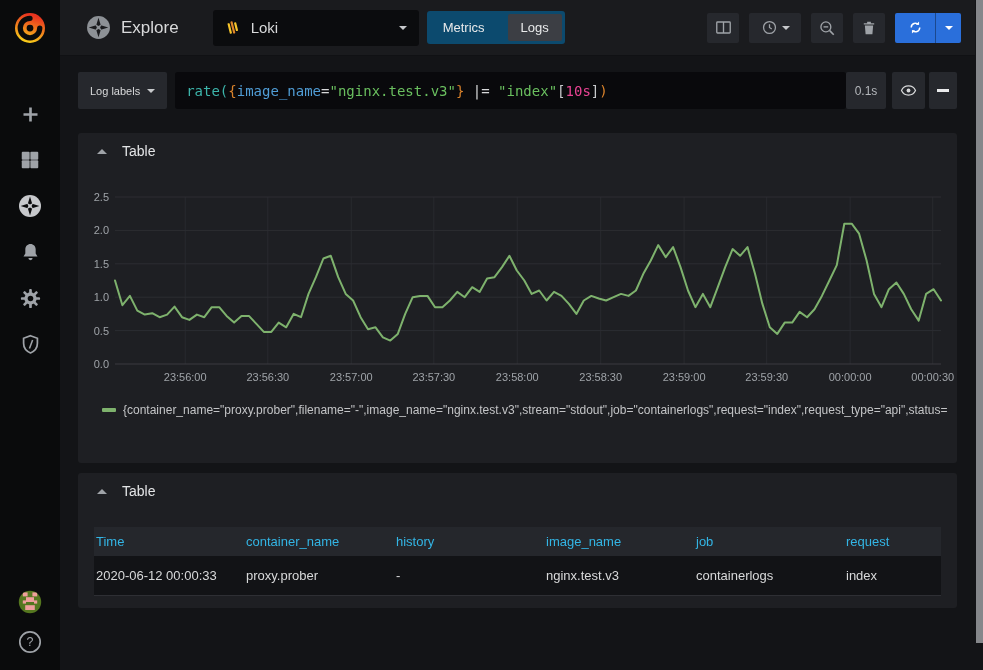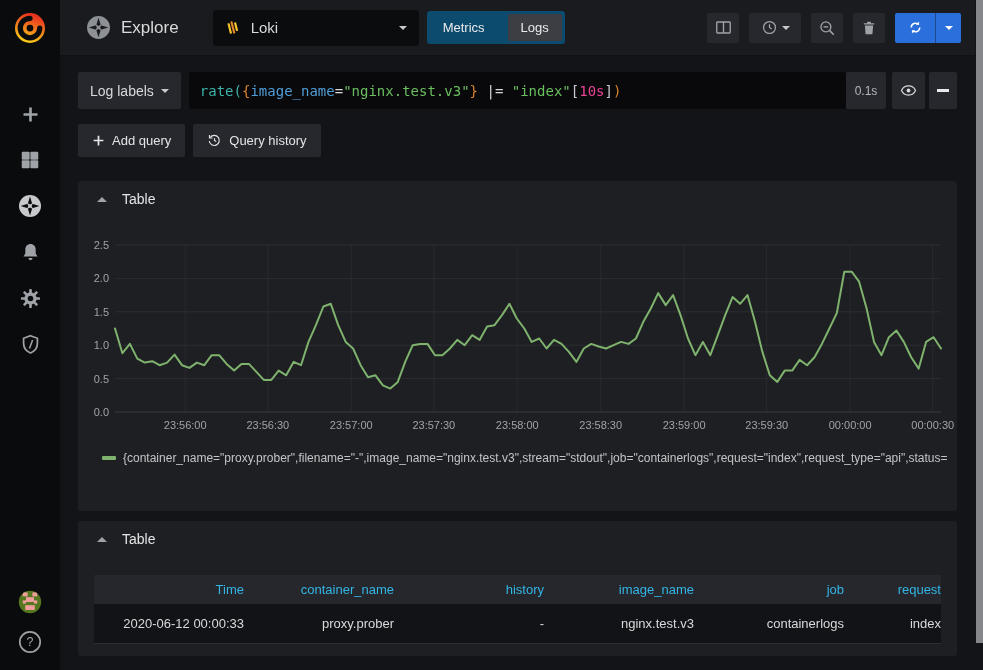--- a/index.html
+++ b/index.html
@@ -39,21 +39,21 @@
   .run-group { display:flex; margin-left:10px; border-radius:2px; overflow:hidden; }
   .run-main { width:40px; height:30px; background:#2a6fdb; border:none; display:flex; align-items:center; justify-content:center; cursor:pointer; }
   .run-caret { width:26px; height:30px; background:#2a6fdb; border:none; border-left:1px solid rgba(0,0,0,.35);
                display:flex; align-items:center; justify-content:center; cursor:pointer; }
   .run-caret .caret { border-top-color:#fff; }
 
   
   .content { padding:16px 18px 0 18px; }
 
   .query-row { display:flex; align-items:stretch; height:37px; }
-  .log-labels-btn { background:#26282d; border:none; border-radius:2px; color:#d8d9da; font-size:14px; font-weight:500;
+  .log-labels-btn { background:#26282d; border:none; border-radius:2px; color:#d8d9da; font-size:11px; font-weight:500;
                     padding:0 12px; display:flex; align-items:center; gap:7px; cursor:pointer; font-family:inherit; }
   .query-field { flex:1; margin-left:8px; background:#09090c; border-radius:3px; display:flex; align-items:center;
                  padding:0 11px; font-family:"DejaVu Sans Mono",monospace; font-size:14px; white-space:pre; overflow:hidden; cursor:text; }
   .tok-function { color:#3cb4aa; } .tok-brace { color:#d9822b; } .tok-label { color:#509dd6; }
   .tok-operator { color:#d8d9da; } .tok-string { color:#6abf5f; } .tok-punct { color:#c7c9cc; } .tok-duration { color:#e84393; }
   .duration-badge { margin-left:0; width:40px; background:#26282d; border-radius:2px; color:#b4b7bb; font-size:12px;
                     display:flex; align-items:center; justify-content:center; }
   .eye-btn { margin-left:6px; width:33px; background:#26282d; border:none; border-radius:2px;
              display:flex; align-items:center; justify-content:center; cursor:pointer; }
   .minus-btn { margin-left:4px; width:28px; background:#26282d; border:none; border-radius:2px;
@@ -71,21 +71,21 @@
   .panel-title { font-size:14px; font-weight:500; color:#e3e4e6; }
 
   .graph-body { padding:0 0 0 14px; }
   #graph-svg { overflow:visible; display:block; }
   #graph-svg text { font-family:"Liberation Sans",sans-serif; }
   .legend { margin:12px 0 0 10px; display:flex; align-items:center; gap:7px; width:845px; overflow:hidden; }
   .legend-dash { width:14px; height:4px; border-radius:1px; flex:none; }
   .legend-label { font-size:12px; color:#c3c4c6; white-space:nowrap; }
 
   .table-wrap { margin:18px 16px 0 16px; }
-  .thead, .tr { display:grid; grid-template-columns:150px 150px 150px 150px 150px 1fr; align-items:center;text-align:right; }
+  .thead, .tr { display:grid; grid-template-columns:150px 150px 150px 150px 150px 1fr; align-items:center; }
   .thead { height:29px; background:#25272c; }
   .th { color:#33b5e5; font-size:13px; padding-left:2px; cursor:pointer; }
   .tr { height:40px; background:#121316; border-bottom:1px solid #2e2f34; color:#d8d9da; font-size:13px; }
   .td { padding-left:2px; }
 
   
   .scrollbar { position:absolute; right:0; top:0; width:8px; height:670px; background:#131417; }
   .scroll-thumb { position:absolute; top:0; left:1px; width:7px; height:643px; background:#85878b; }
 </style>
 </head>
@@ -268,36 +268,20 @@
           <svg width="17" height="17" viewBox="0 0 24 24">
             <path d="M12 5.6C7.1 5.6 3.4 9.1 2.1 12c1.3 2.9 5 6.4 9.9 6.4s8.6-3.5 9.9-6.4c-1.3-2.9-5-6.4-9.9-6.4z" fill="none" stroke="#d8d9da" stroke-width="1.7"></path>
             <circle cx="12" cy="12" r="2.7" fill="#d8d9da"></circle>
           </svg>
         </button>
         <button class="minus-btn">
           <span class="minus-glyph"></span>
         </button>
       </div>
 
-      <div class="actions-row">
-        <button class="action-btn">
-          <svg width="13" height="13" viewBox="0 0 24 24">
-            <path d="M12 3v18M3 12h18" stroke="#e3e4e6" stroke-width="3.2"></path>
-          </svg>
-          <span>Add query</span>
-        </button>
-        <button class="action-btn">
-          <svg width="15" height="15" viewBox="0 0 24 24">
-            <path d="M5.2 7.2a8 8 0 11-1.5 5.6" fill="none" stroke="#e3e4e6" stroke-width="1.9"></path>
-            <path d="M4 3.2V8h4.8" fill="none" stroke="#e3e4e6" stroke-width="1.9"></path>
-            <path d="M12 8.2V12l2.8 1.7" fill="none" stroke="#e3e4e6" stroke-width="1.9"></path>
-          </svg>
-          <span>Query history</span>
-        </button>
-      </div>
 
       <section class="panel graph-panel">
         <div class="panel-header">
           <span class="caret-up"></span>
           <span class="panel-title">Table</span>
         </div>
         <div class="graph-body">
           <svg id="graph-svg" width="851" height="222">
               <line x1="93.21000000000001" x2="93.21000000000001" y1="28" y2="195" stroke="#292a2f" stroke-width="1"></line>
               <text x="93.21000000000001" y="212" text-anchor="middle" fill="#9fa3a8" font-size="11">23:56:00</text>

